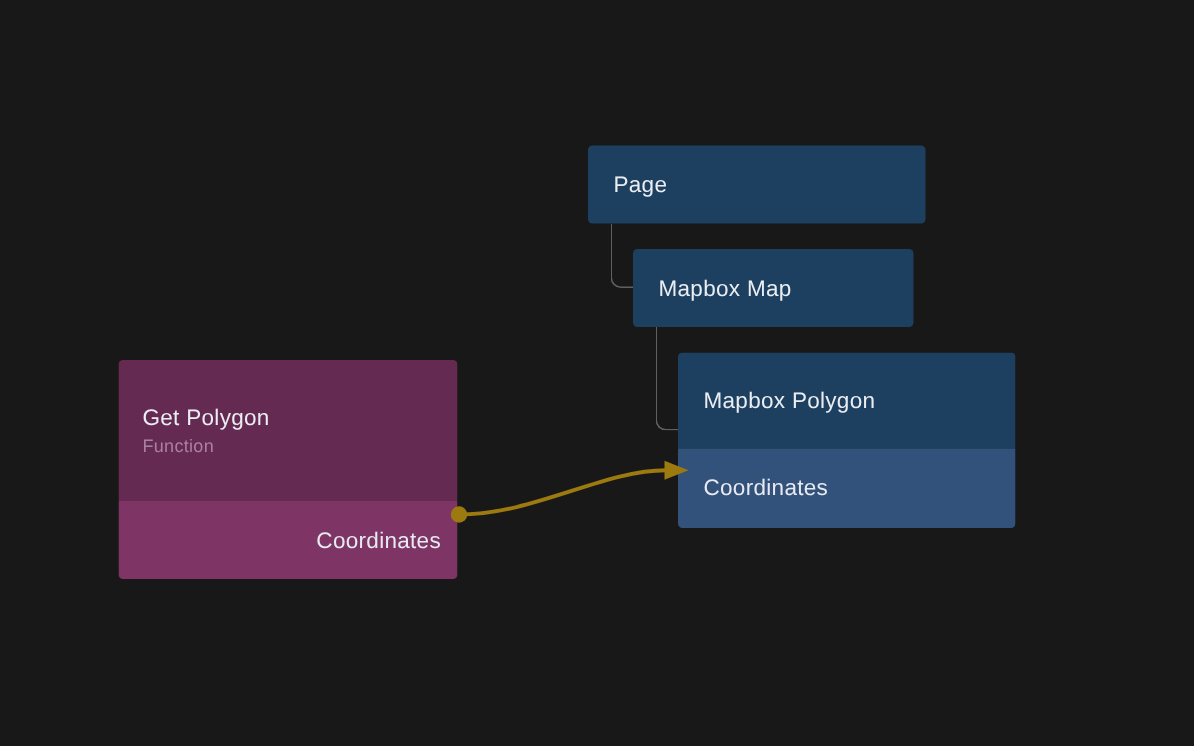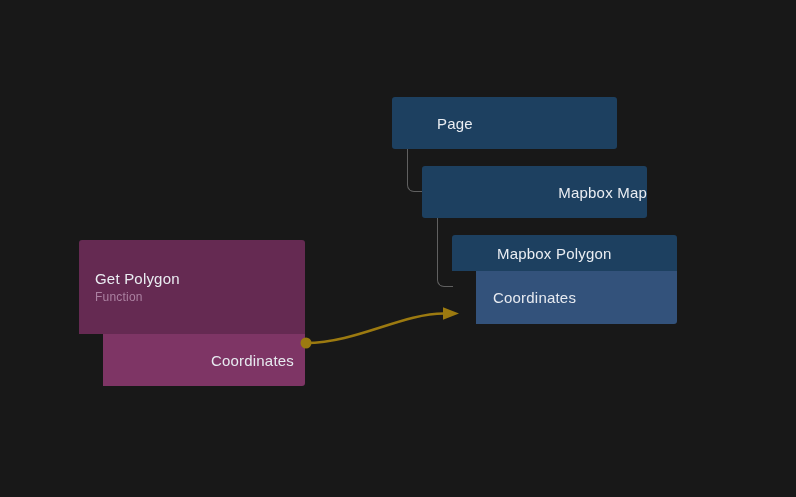--- a/index.html
+++ b/index.html
@@ -24,21 +24,21 @@
   .canvas {
     position: relative;
     width: 796px; height: 497px;
     background: var(--canvas-bg);
   }
   .node, .node-group {
     position: absolute;
     border-radius: 3px;
     overflow: hidden;
   }
-  .node.blue, .header.blue { background: var(--blue-node); padding-left: 28px; }
+  .node.blue, .header.blue { background: var(--blue-node); }
   .header.purple { background: var(--purple-node); }
   .port-row.blue-row { background: var(--blue-port-row); }
   .port-row.purple-row { background: var(--purple-port-row); }
 
   .node .title-wrap, .header .title-wrap {
     height: 100%;
     display: flex;
     flex-direction: column;
     justify-content: center;
     padding-left: 17px;
@@ -51,35 +51,34 @@
   }
   .subtitle {
     color: var(--node-subtitle);
     font-size: 12px;
     line-height: 18px;
     letter-spacing: 0.2px;
   }
   .port-row {
     display: flex;
     align-items: center;
-    margin-left: 24px;
   }
   .port-label {
     color: var(--port-label);
     font-size: 15px;
     letter-spacing: 0.2px;
   }
   .port-row.align-left { padding-left: 17px; }
   .port-row.align-right { justify-content: flex-end; padding-right: 11px; }
 
   
   #node-page { left: 392px; top: 97px; width: 225px; height: 52px; }
-  #node-mapbox-map { left: 422px; top: 166px; width: 225px; height: 52px; text-align: right; }
+  #node-mapbox-map { left: 422px; top: 166px; width: 187px; height: 52px; }
   #node-mapbox-polygon { left: 452px; top: 235px; width: 225px; }
-  #node-mapbox-polygon .header { height: 36px; }
+  #node-mapbox-polygon .header { height: 64px; }
   #node-mapbox-polygon .port-row { height: 53px; }
   #node-get-polygon { left: 79px; top: 240px; width: 226px; }
   #node-get-polygon .header { height: 94px; }
   #node-get-polygon .header .title-wrap { padding-left: 16px; }
   #node-get-polygon .port-row { height: 52px; }
 
   
   .tree-connector {
     position: absolute;
     border-left: 1px solid var(--tree-connector);

